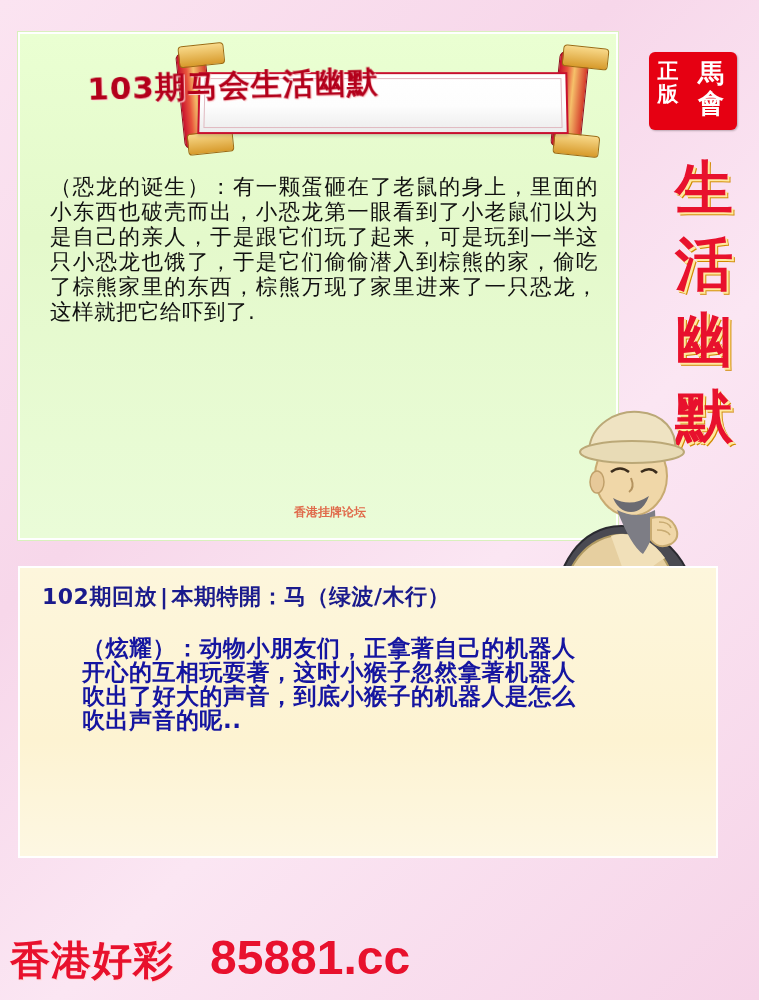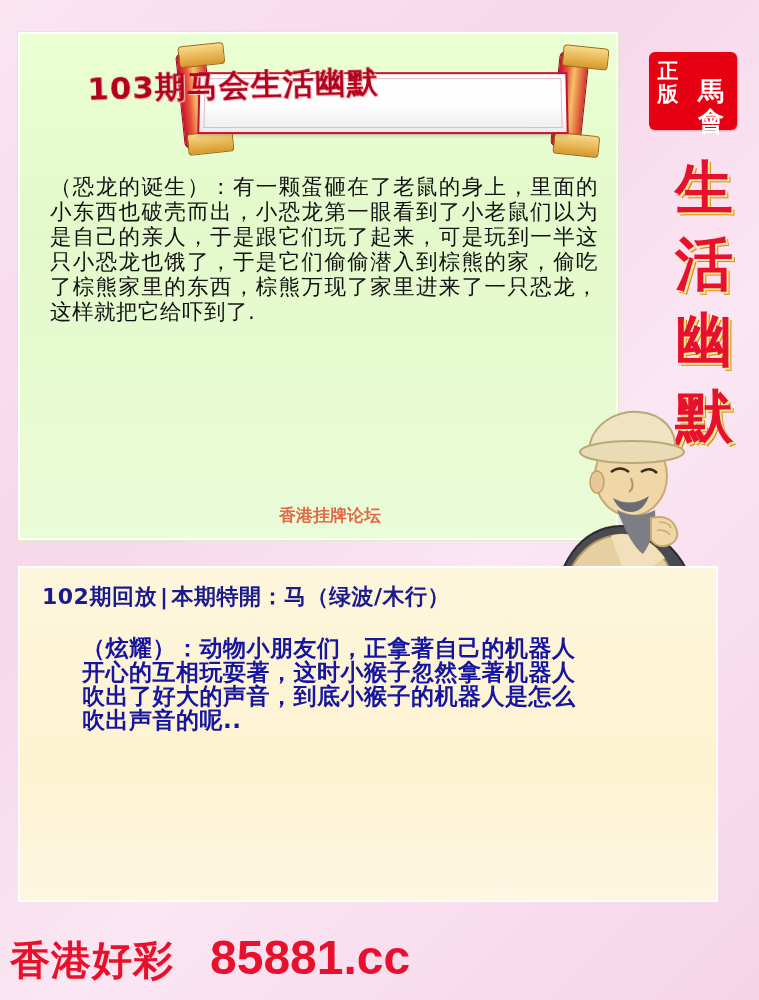--- a/index.html
+++ b/index.html
@@ -116,21 +116,21 @@
     left: 6px; top: 8px;
     width: 26px;
     color: #fff;
     font-size: 21px;
     font-weight: bold;
     line-height: 23px;
     text-align: center;
   }
   .stamp .mahui {
     position: absolute;
-    right: 6px; top: 24px;
+    right: 6px; top: 6px;
     width: 40px;
     color: #fff;
     font-size: 26px;
     font-weight: bold;
     line-height: 30px;
     text-align: center;
   }
 
   
   .vert-title {
@@ -146,21 +146,21 @@
     font-family: "DejaVu Sans", "Liberation Sans", sans-serif;
   }
 
   
   .oldman { position: absolute; right: 38px; bottom: 352px; width: 210px; height: 250px; }
 
   
   .cream-panel {
     position: absolute;
     left: 18px; top: 566px;
-    width: 700px; height: 336px;
+    width: 700px; height: 292px;
     background: linear-gradient(180deg,#fdf6dc 0%, #fdf3d2 60%, #fdf7e2 100%);
     border: 2px solid #ffffff;
     padding-left: 30px;
   }
   .cream-header {
     position: absolute;
     left: 22px; top: 14px;
     font-size: 22px;
     font-weight: bold;
     color: #1a1a8c;
@@ -219,21 +219,21 @@
       </div>
       <div class="ribbon">
         <div class="ribbon-inner"></div>
       </div>
     </div>
     <div class="banner-title">103期马会生活幽默</div>
 
     <div class="green-text">（恐龙的诞生）：有一颗蛋砸在了老鼠的身上，里面的小东西也破壳而出，小恐龙第一眼看到了小老鼠们以为是自己的亲人，于是跟它们玩了起来，可是玩到一半这只小恐龙也饿了，于是它们偷偷潜入到棕熊的家，偷吃了棕熊家里的东西，棕熊万现了家里进来了一只恐龙，这样就把它给吓到了.</div>
 
     <div class="watermark-wrap">
-      <div class="w1" style="color:#e06a4a;font-size:17px;font-weight:bold;">香港挂牌论坛</div>
+      <div class="w1" style="color:#e06a4a;font-size:12px;font-weight:bold;">香港挂牌论坛</div>
     </div>
   </div>
 
   <div class="stamp">
     <div class="zheng">正版</div>
     <div class="mahui">馬會</div>
   </div>
 
   <div class="vert-title">
     <div>生</div>

